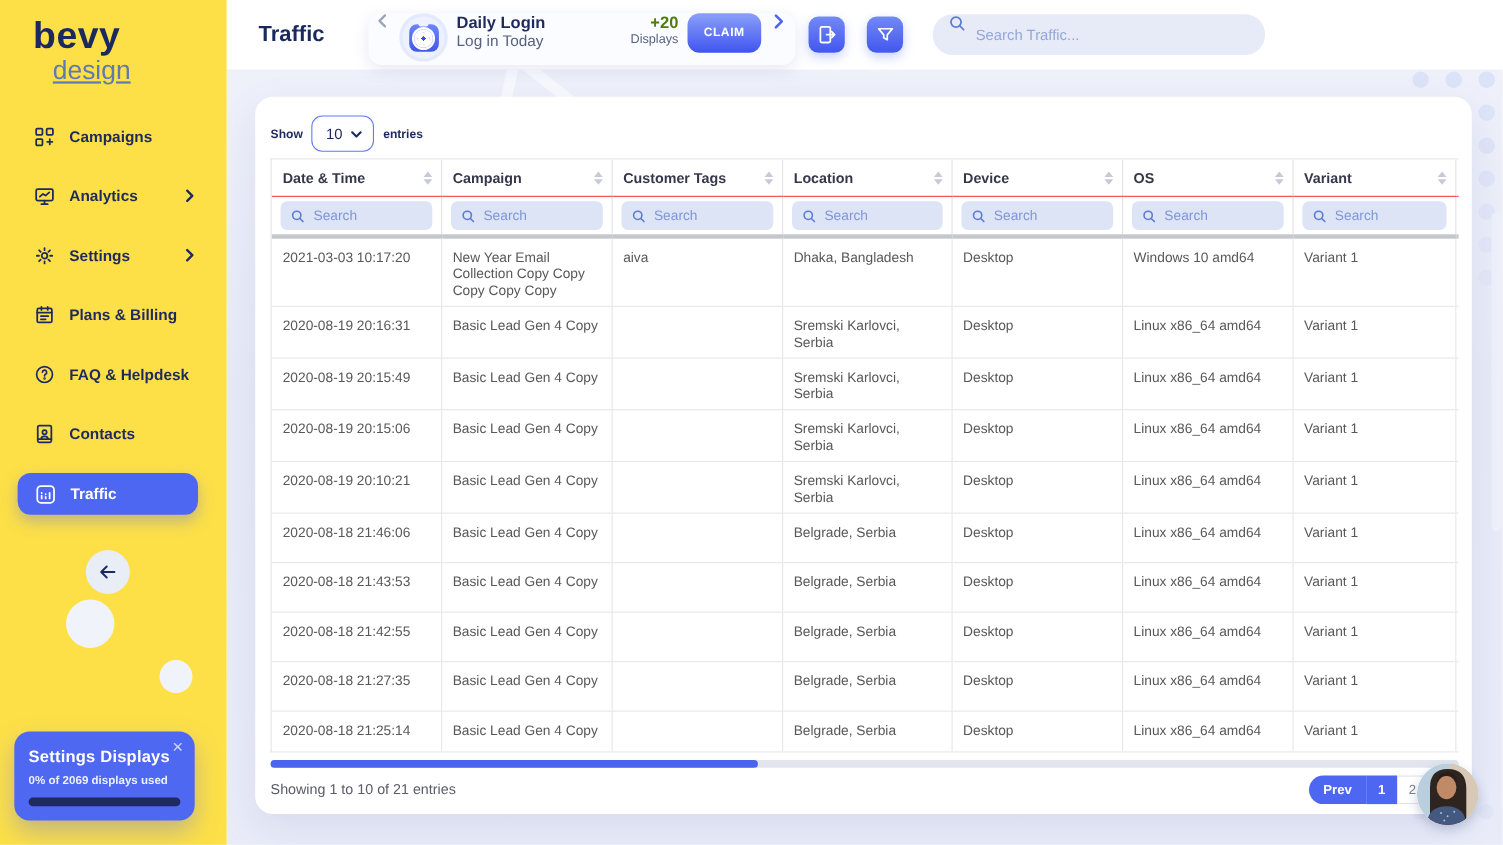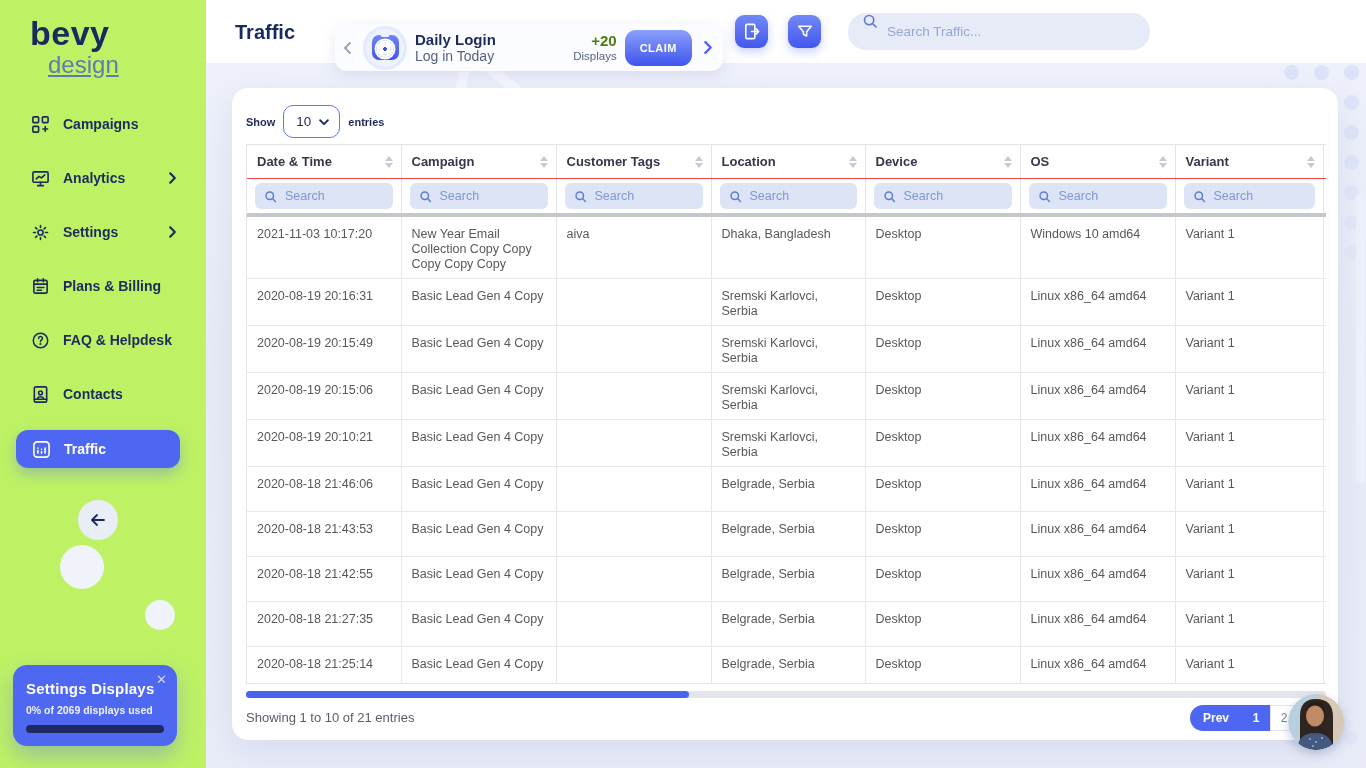--- a/index.html
+++ b/index.html
@@ -1,20 +1,20 @@
 <!DOCTYPE html>
 <html><head>
 <meta charset="utf-8">
 <style>
   * { margin:0; padding:0; box-sizing:border-box; }
   html,body { width:1366px; height:768px; overflow:hidden;
     font-family:"Liberation Sans","DejaVu Sans",sans-serif; background:#ffffff; }
 
   
-  .sidebar { position:absolute; left:0; top:0; width:206px; height:768px; background:#bef264; z-index:5; }
+  .sidebar { position:absolute; left:0; top:0; width:206px; height:768px; background:#fde047; z-index:5; }
   .logo { position:absolute; left:30px; top:16px; }
   .logo-main { font-size:34px; font-weight:bold; color:#1b2a5e; letter-spacing:.5px; line-height:34px;}
   .logo-sub  { font-size:24px; color:#5f7ab0; margin-top:1px; margin-left:18px;text-decoration:underline; }
   .nav { position:absolute; left:0; top:106px; right:0; }
   .nav-item { position:relative; display:flex; align-items:center; gap:13px; height:36px;
     margin:0 0 18px 0; padding-left:30px; color:#1e2a5e; font-size:14px; font-weight:bold; cursor:pointer; }
   .nav-item .nicon { display:flex; width:20px; height:20px; align-items:center; justify-content:center; }
   .nav-item .nchev { position:absolute; right:27px; top:50%; transform:translateY(-50%); display:flex; }
   .nav-item.active { background:#4d67f2; color:#ffffff; border-radius:12px;
     margin:0 26px 18px 16px; padding-left:15px; height:38px; box-shadow:0 6px 14px rgba(77,103,242,.35); }
@@ -31,22 +31,22 @@
   .promo-bar { margin-top:9px; height:8px; border-radius:5px; background:#1f2a63; overflow:hidden; }
   .promo-bar-fill { height:100%; width:0%; background:#ffffff; }
   .promo-cta { margin-top:12px; width:100%; background:#ffffff; color:#4e68f1; font-weight:bold;
     font-size:12.5px; border:none; border-radius:8px; padding:10px 0; cursor:pointer;
     font-family:inherit; }
 
   
   .topbar { position:absolute; left:206px; right:0; top:0; height:63px; background:#ffffff; z-index:4; }
   .page-title { position:absolute; left:29px; top:50%; transform:translateY(-50%);
     font-size:20px; font-weight:bold; color:#1b2a5e; }
-  .daily-card { position:absolute; left:129px; top:24px; width:388px; height:47px; background:#fbfcff;
-    border-radius:12px; box-shadow:0 4px 14px rgba(120,130,190,.18); display:flex; align-items:center;
+  .daily-card { position:absolute; left:129px; top:12px; width:388px; height:47px; background:#fbfcff;
+    border-radius:12px; box-shadow:0 4px 14px rgba(120,130,190,.18); display:flex; align-items:flex-start;
     padding:0 8px 0 6px; gap:8px; }
   .chev { display:flex; align-items:center; cursor:pointer; }
   .dl-icon { width:44px; height:44px; border-radius:50%; background:#eef2fe;
     box-shadow:0 0 0 3px #e3eafd inset; display:flex; align-items:center; justify-content:center; }
   .dl-tile { width:27px; height:25px; border-radius:7px; background:linear-gradient(180deg,#6d86f7,#4257ee);
     position:relative; }
   .dl-tile::before { content:""; position:absolute; left:50%; top:-2px; transform:translateX(-50%);
     width:9px; height:4px; border-radius:2px; background:#eef2fe; }
   .dl-tile::after { content:""; position:absolute; left:50%; top:55%; transform:translate(-50%,-50%);
     width:11px; height:11px; border-radius:50%; background:#fff; box-shadow:0 0 0 2px #fff;
@@ -452,21 +452,21 @@
                     </svg>
                   </span>
                   <input placeholder="Search" style="">
                 </div>
               </td>
               <td></td>
             </tr>
         </thead>
         <tbody id="tbody">
             <tr>
-              <td>2021-11-03 10:17:20</td>
+              <td>2021-03-03 10:17:20</td>
               <td>New Year Email Collection Copy Copy Copy Copy Copy</td>
               <td>aiva</td>
               <td>Dhaka, Bangladesh</td>
               <td>Desktop</td>
               <td>Windows 10 amd64</td>
               <td>Variant 1</td>
               <td></td>
             </tr>
             <tr>
               <td>2020-08-19 20:16:31</td>

